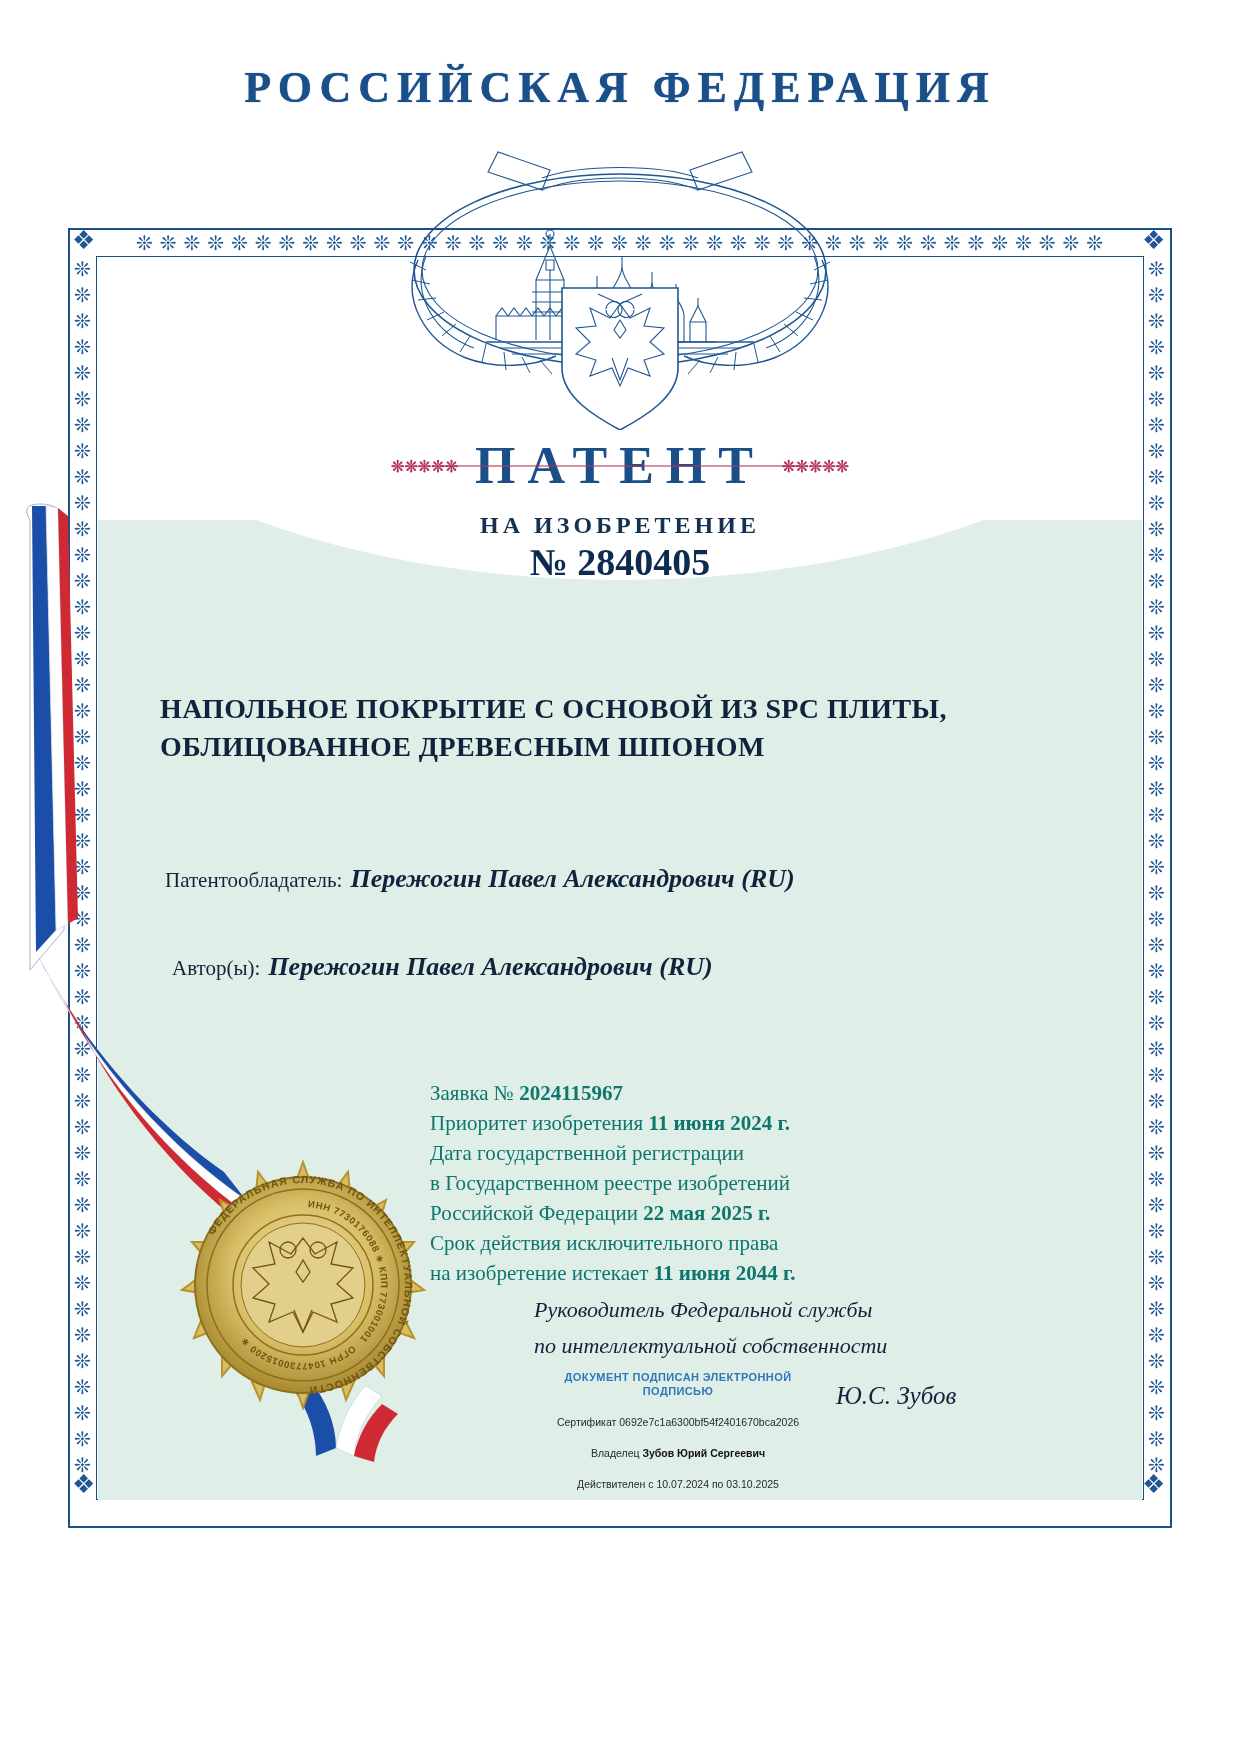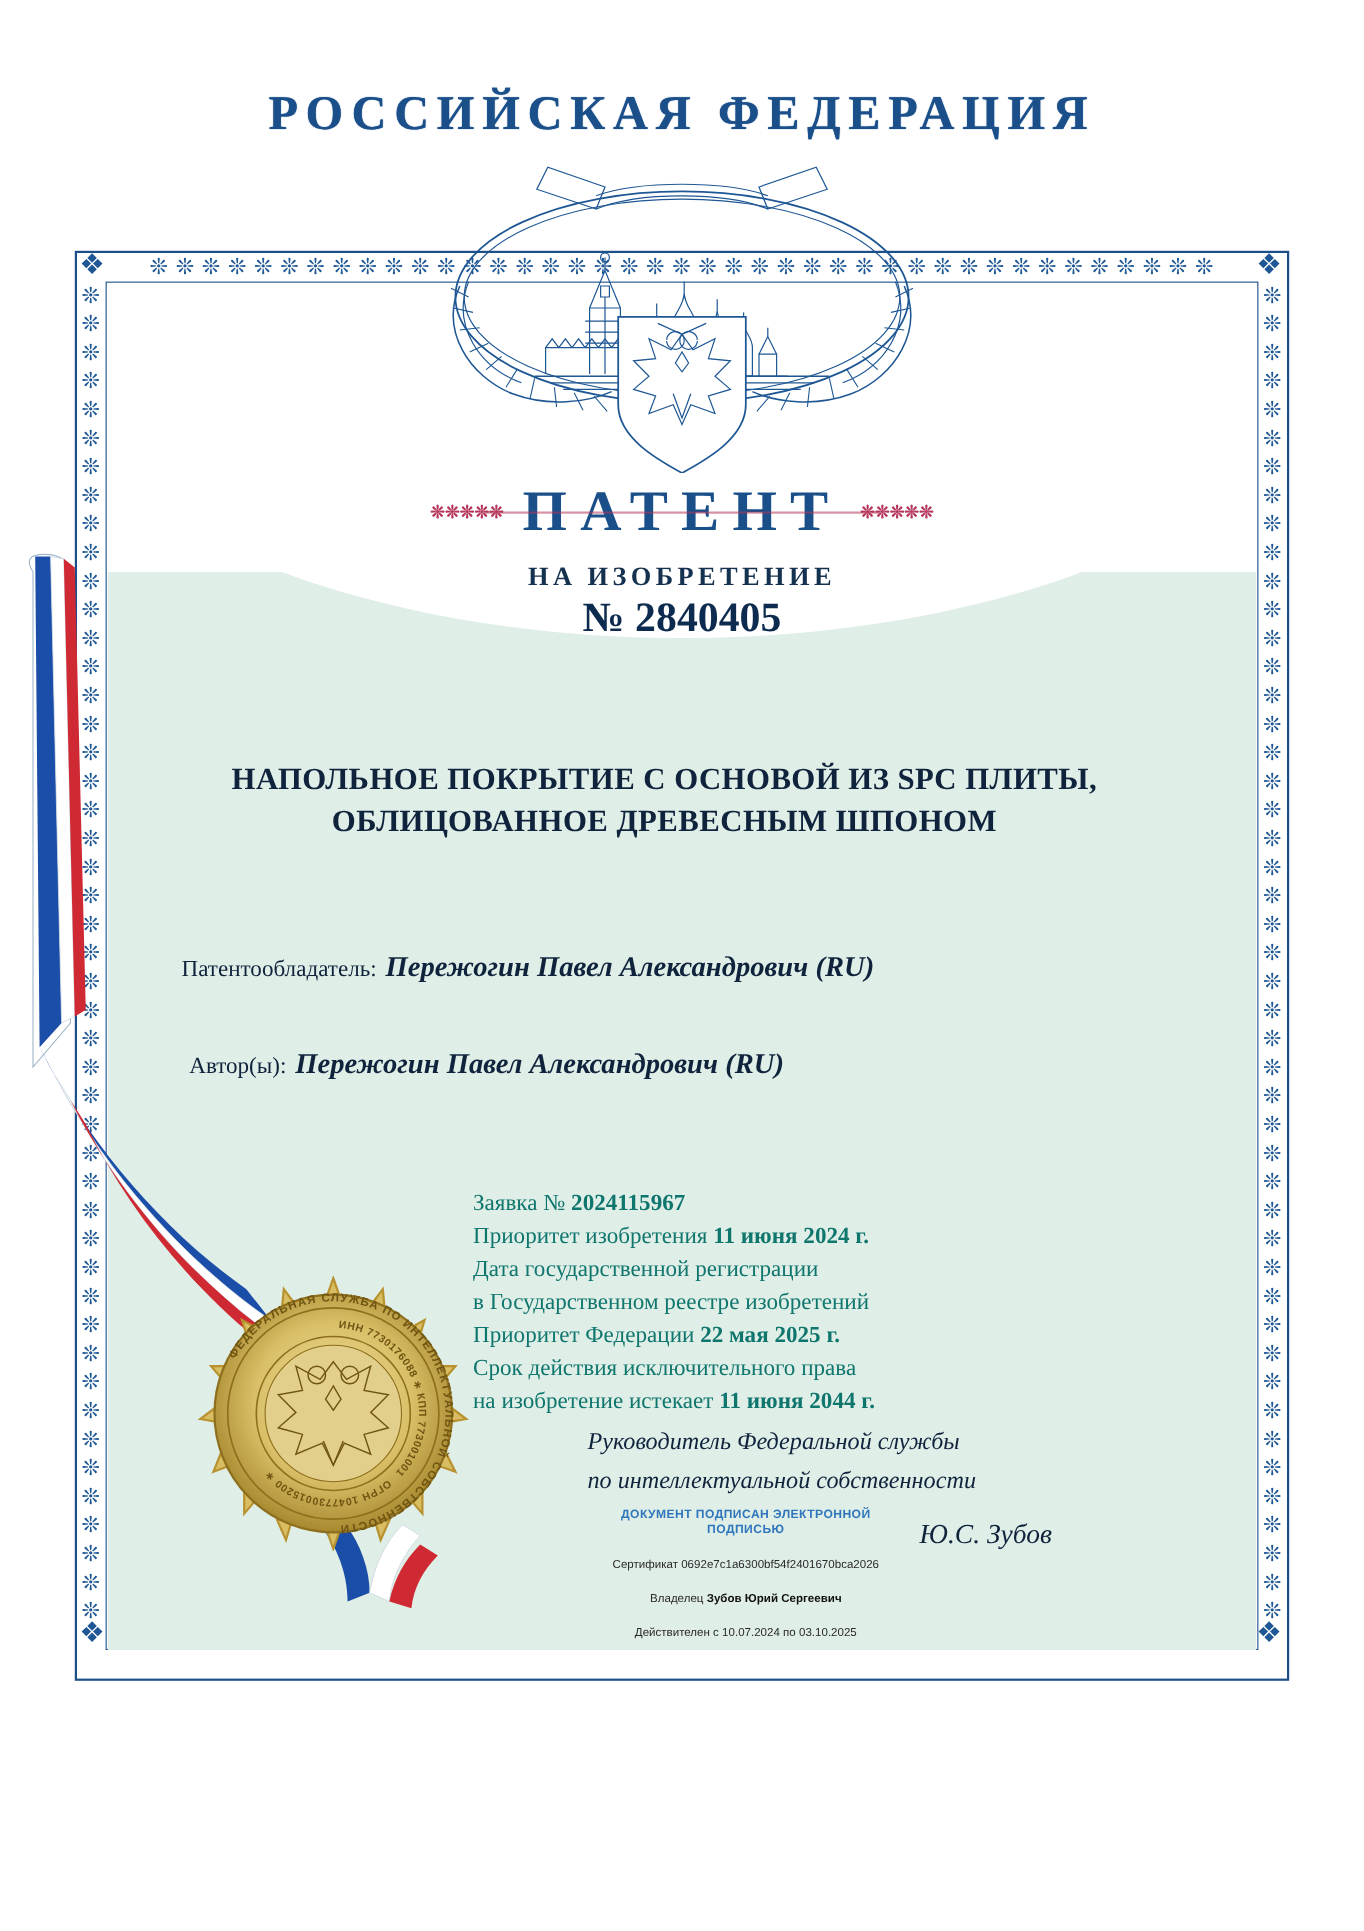--- a/index.html
+++ b/index.html
@@ -101,21 +101,21 @@
     width: 116%;
     height: 300px;
     background: #ffffff;
     border-radius: 0 0 50% 50% / 0 0 100% 100%;
   }
 
   
   .country-title {
     position: absolute;
     left: 0;
-    top: 77px;
+    top: 62px;
     width: 1240px;
     text-align: center;
     font-family: "Liberation Serif", serif;
     font-weight: bold;
     font-size: 44px;
     letter-spacing: 7px;
     color: #1a4f8a;
     text-shadow: 0 0 1px #1a4f8a;
   }
 
@@ -186,24 +186,23 @@
     width: 1240px;
     text-align: center;
     font-size: 38px;
     font-weight: bold;
     color: #0d2b4e;
   }
 
   
   .invention-title {
     position: absolute;
-    left: 144px;
+    left: 160px;
     top: 690px;
     width: 920px;
-    text-align: center;
     font-size: 28px;
     font-weight: bold;
     line-height: 38px;
     letter-spacing: .4px;
     color: #10233d;
   }
 
   .holder-row, .author-row {
     position: absolute;
     font-size: 21px;
@@ -502,21 +501,21 @@
       <span>Заявка №</span>
       <b>2024115967</b>
     </div>
     <div>
       <span>Приоритет изобретения</span>
       <b>11 июня 2024 г.</b>
     </div>
     <div>Дата государственной регистрации</div>
     <div>в Государственном реестре изобретений</div>
     <div>
-      <span>Приоритет Федерации</span>
+      <span>Российской Федерации</span>
       <b>22 мая 2025 г.</b>
     </div>
     <div>Срок действия исключительного права</div>
     <div>
       <span>на изобретение истекает</span>
       <b>11 июня 2044 г.</b>
     </div>
   </div>
 
   <div class="sig-title">

